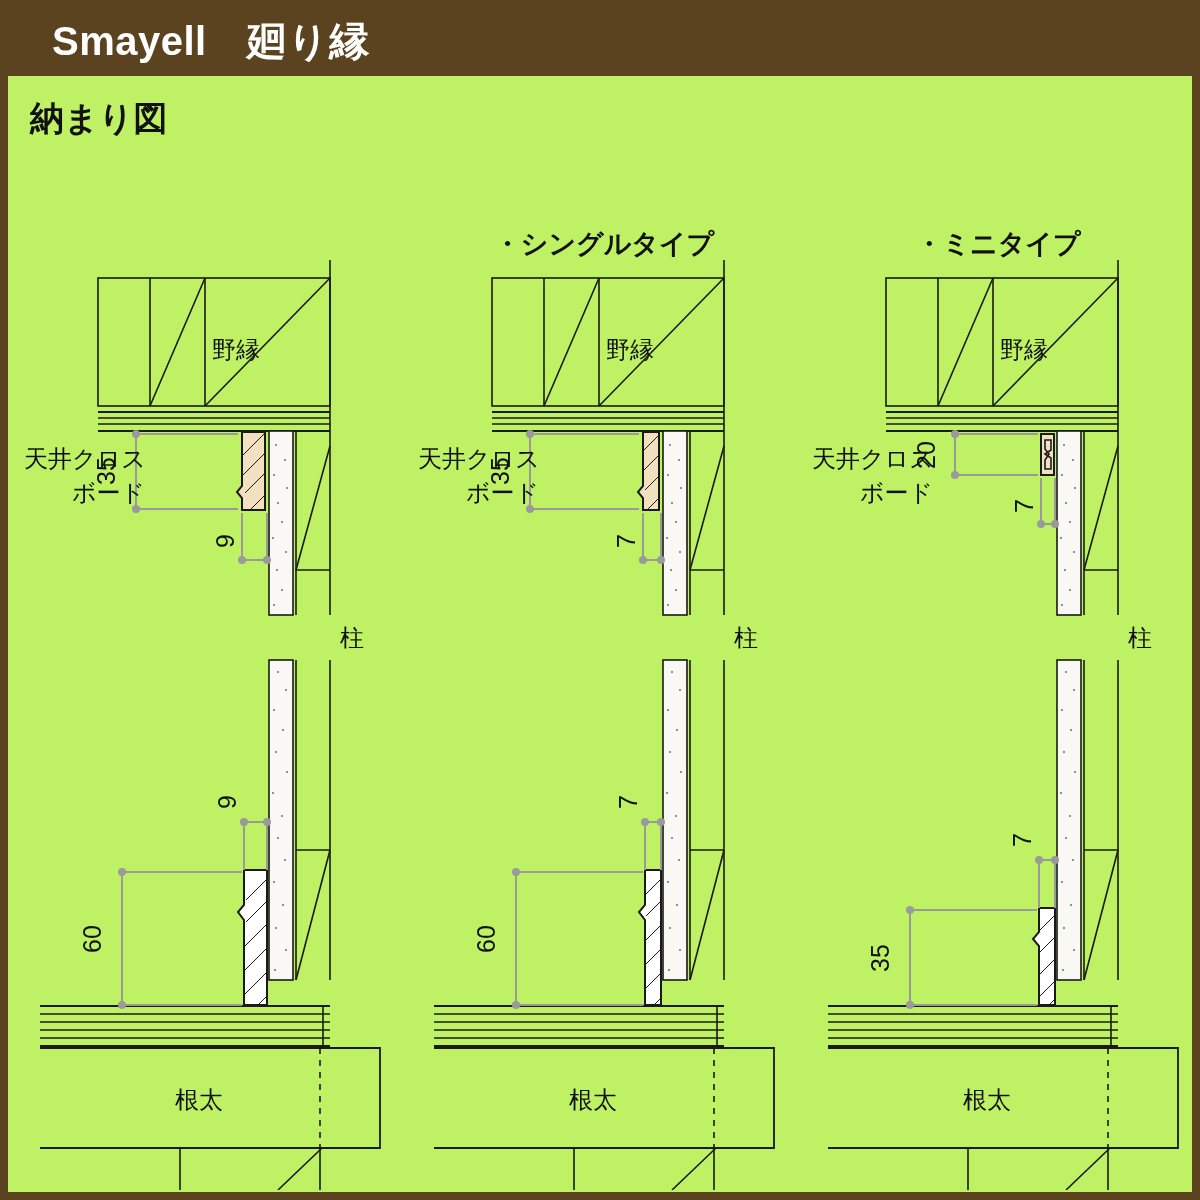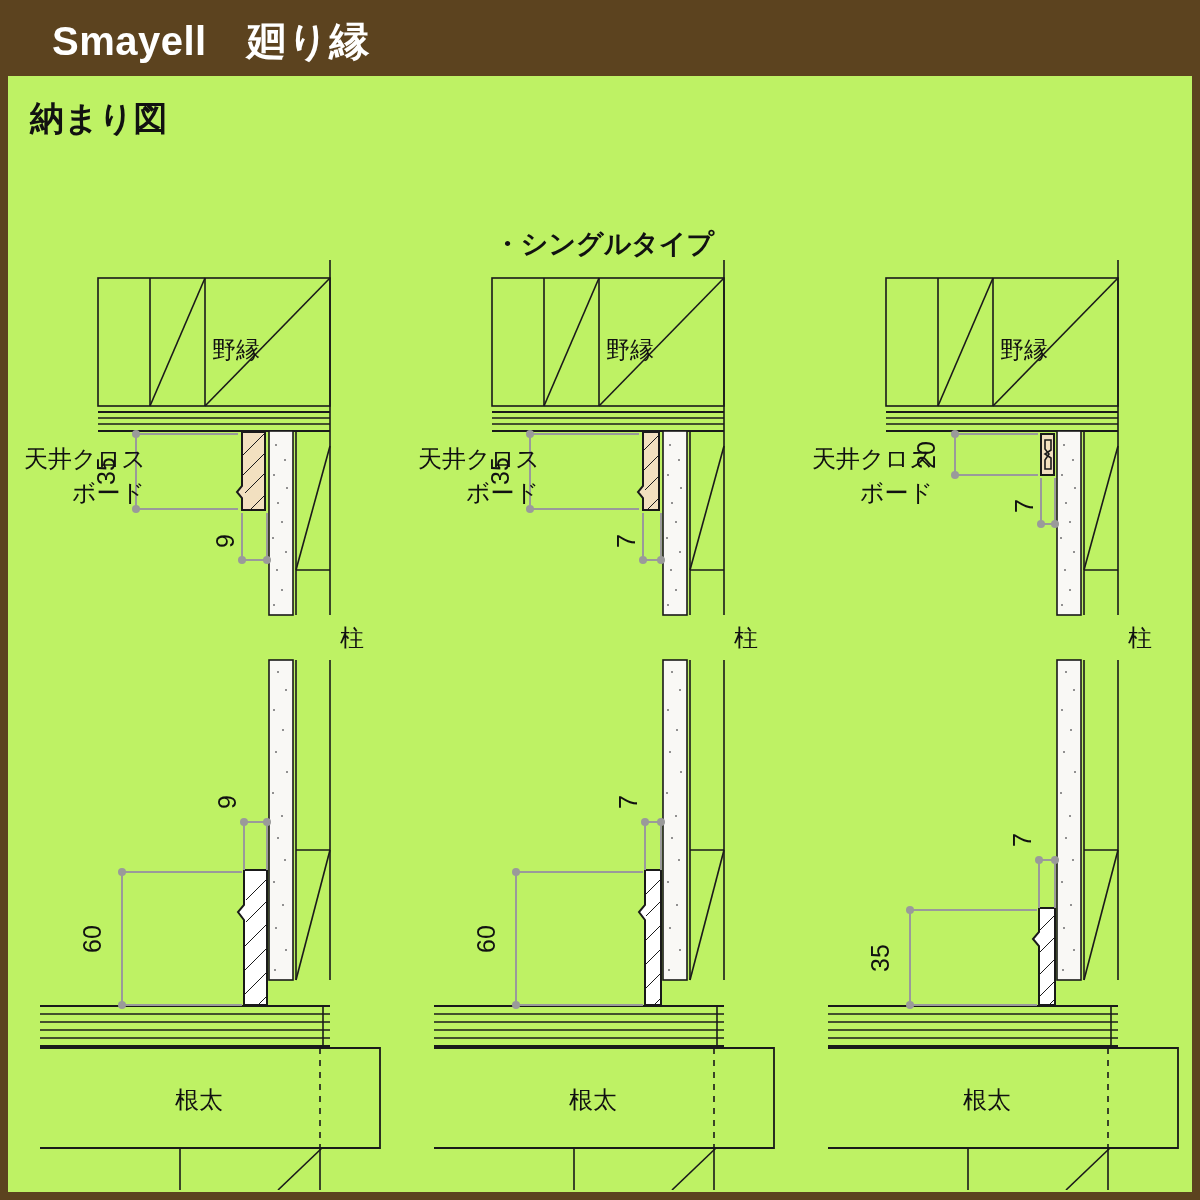--- a/index.html
+++ b/index.html
@@ -342,20 +342,21 @@
 
           <text x="202" y="98" font-size="24">野縁</text>
           <text x="14" y="207" font-size="24">天井クロス</text>
           <text x="62" y="241" font-size="24">ボード</text>
           <text x="330" y="386" font-size="24">柱</text>
           <text x="165" y="848" font-size="24">根太</text>
         </svg>
       </div>
 
       <div class="diagram d2">
+        <div class="dtitle">・ミニタイプ</div>
         <svg class="dsvg" width="400" height="930" viewBox="0 0 400 930">
           <g stroke="#1a1a1a" fill="none" stroke-width="1.6">
             <rect x="88" y="18" width="232" height="128"></rect>
             <line x1="140" y1="18" x2="140" y2="146"></line>
             <line x1="195" y1="18" x2="195" y2="146"></line>
             <line x1="140" y1="146" x2="195" y2="18"></line>
             <line x1="195" y1="146" x2="320" y2="18"></line>
             <line x1="88" y1="152" x2="320" y2="152" stroke-width="2"></line>
             <line x1="88" y1="158" x2="320" y2="158"></line>
             <line x1="88" y1="164" x2="320" y2="164"></line>

